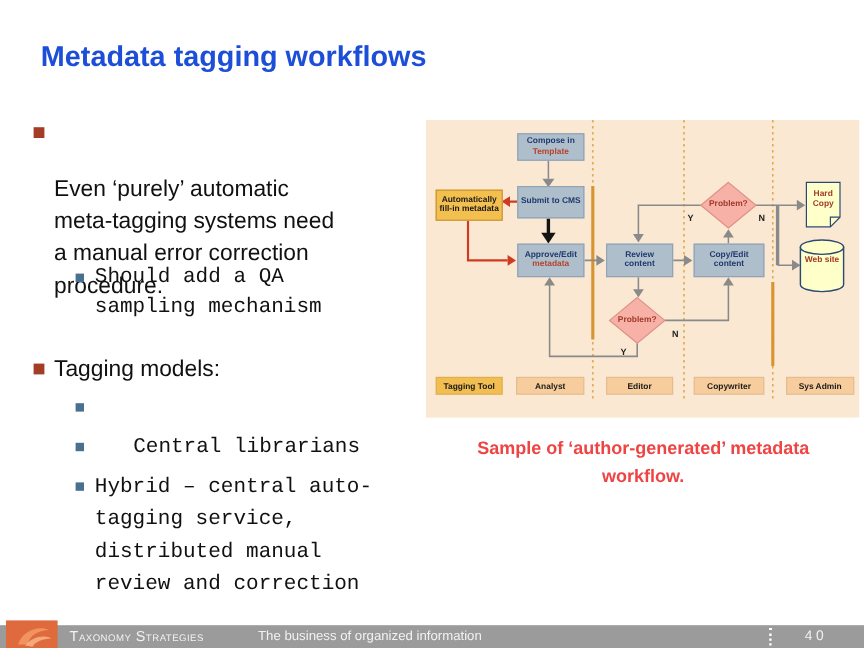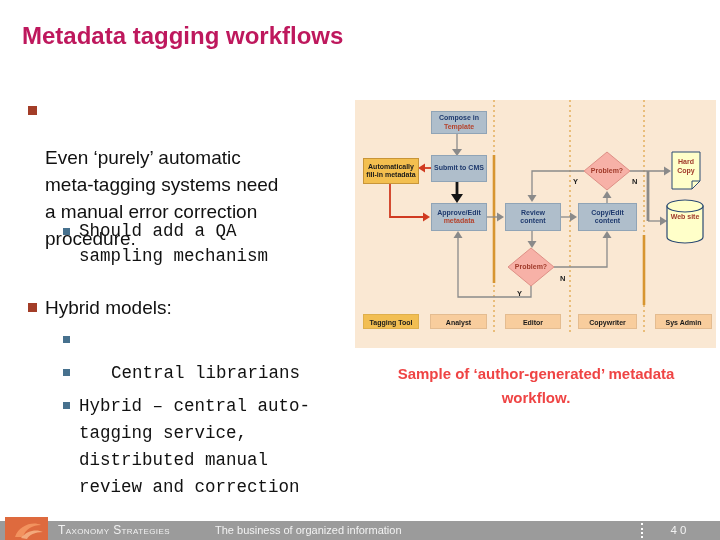--- a/index.html
+++ b/index.html
@@ -1,20 +1,20 @@
 <!DOCTYPE html>
 <html><head>
 <meta charset="utf-8">
 <style>
   html,body{margin:0;padding:0;background:#ffffff;}
   .slide{position:relative;width:720px;height:540px;background:#ffffff;overflow:hidden;
          font-family:"Liberation Sans", sans-serif;}
 
   
-  .title{position:absolute;left:22px;top:22px;font-size:24px;font-weight:bold;color:#be185d;margin:0;}
+  .title{position:absolute;left:22px;top:22px;font-size:24px;font-weight:bold;color:#1d4ed8;margin:12px;}
   .sq{position:absolute;}
   .sq.l1{width:9px;height:9px;background:#A33D28;}
   .sq.l2{width:7px;height:7px;background:#47718E;}
   .btext{position:absolute;color:#111111;}
   .lvl1{font-size:19px;line-height:27px;}
   .lvl2{font-size:17.5px;line-height:27px;font-family:Liberation Mono, monospace;}
 
   
   .panel{position:absolute;left:355px;top:100px;width:361px;height:248px;background:#FAE8D3;}
   .panel svg{position:absolute;left:0;top:0;}
@@ -52,21 +52,21 @@
 
   <h1 class="title">Metadata tagging workflows</h1>
 
   <div class="sq l1" style="left:28px;top:106px;"></div>
   <div class="btext lvl1" style="left:45px;top:97px;width:248px;margin-top:47px;">Even ‘purely’ automatic meta-tagging systems need a manual error correction procedure.</div>
 
   <div class="sq l2" style="left:63px;top:228px;"></div>
   <div class="btext lvl2" style="left:79px;top:219px;width:220px;line-height:25px;">Should add a QA sampling mechanism</div>
 
   <div class="sq l1" style="left:28px;top:303px;"></div>
-  <div class="btext lvl1" style="left:45px;top:294px;width:290px;">Hybrid models:</div>
+  <div class="btext lvl1" style="left:45px;top:294px;width:290px;">Tagging models:</div>
 
   <div class="sq l2" style="left:63px;top:336px;"></div>
 
   <div class="sq l2" style="left:63px;top:369px;"></div>
   <div class="btext lvl2" style="left:79px;top:360px;width:250px;margin-left:32px;">Central librarians</div>
 
   <div class="sq l2" style="left:63px;top:402px;"></div>
   <div class="btext lvl2" style="left:79px;top:393px;width:238px;">Hybrid – central auto-tagging service, distributed manual review and correction</div>
 
   <div class="panel">

